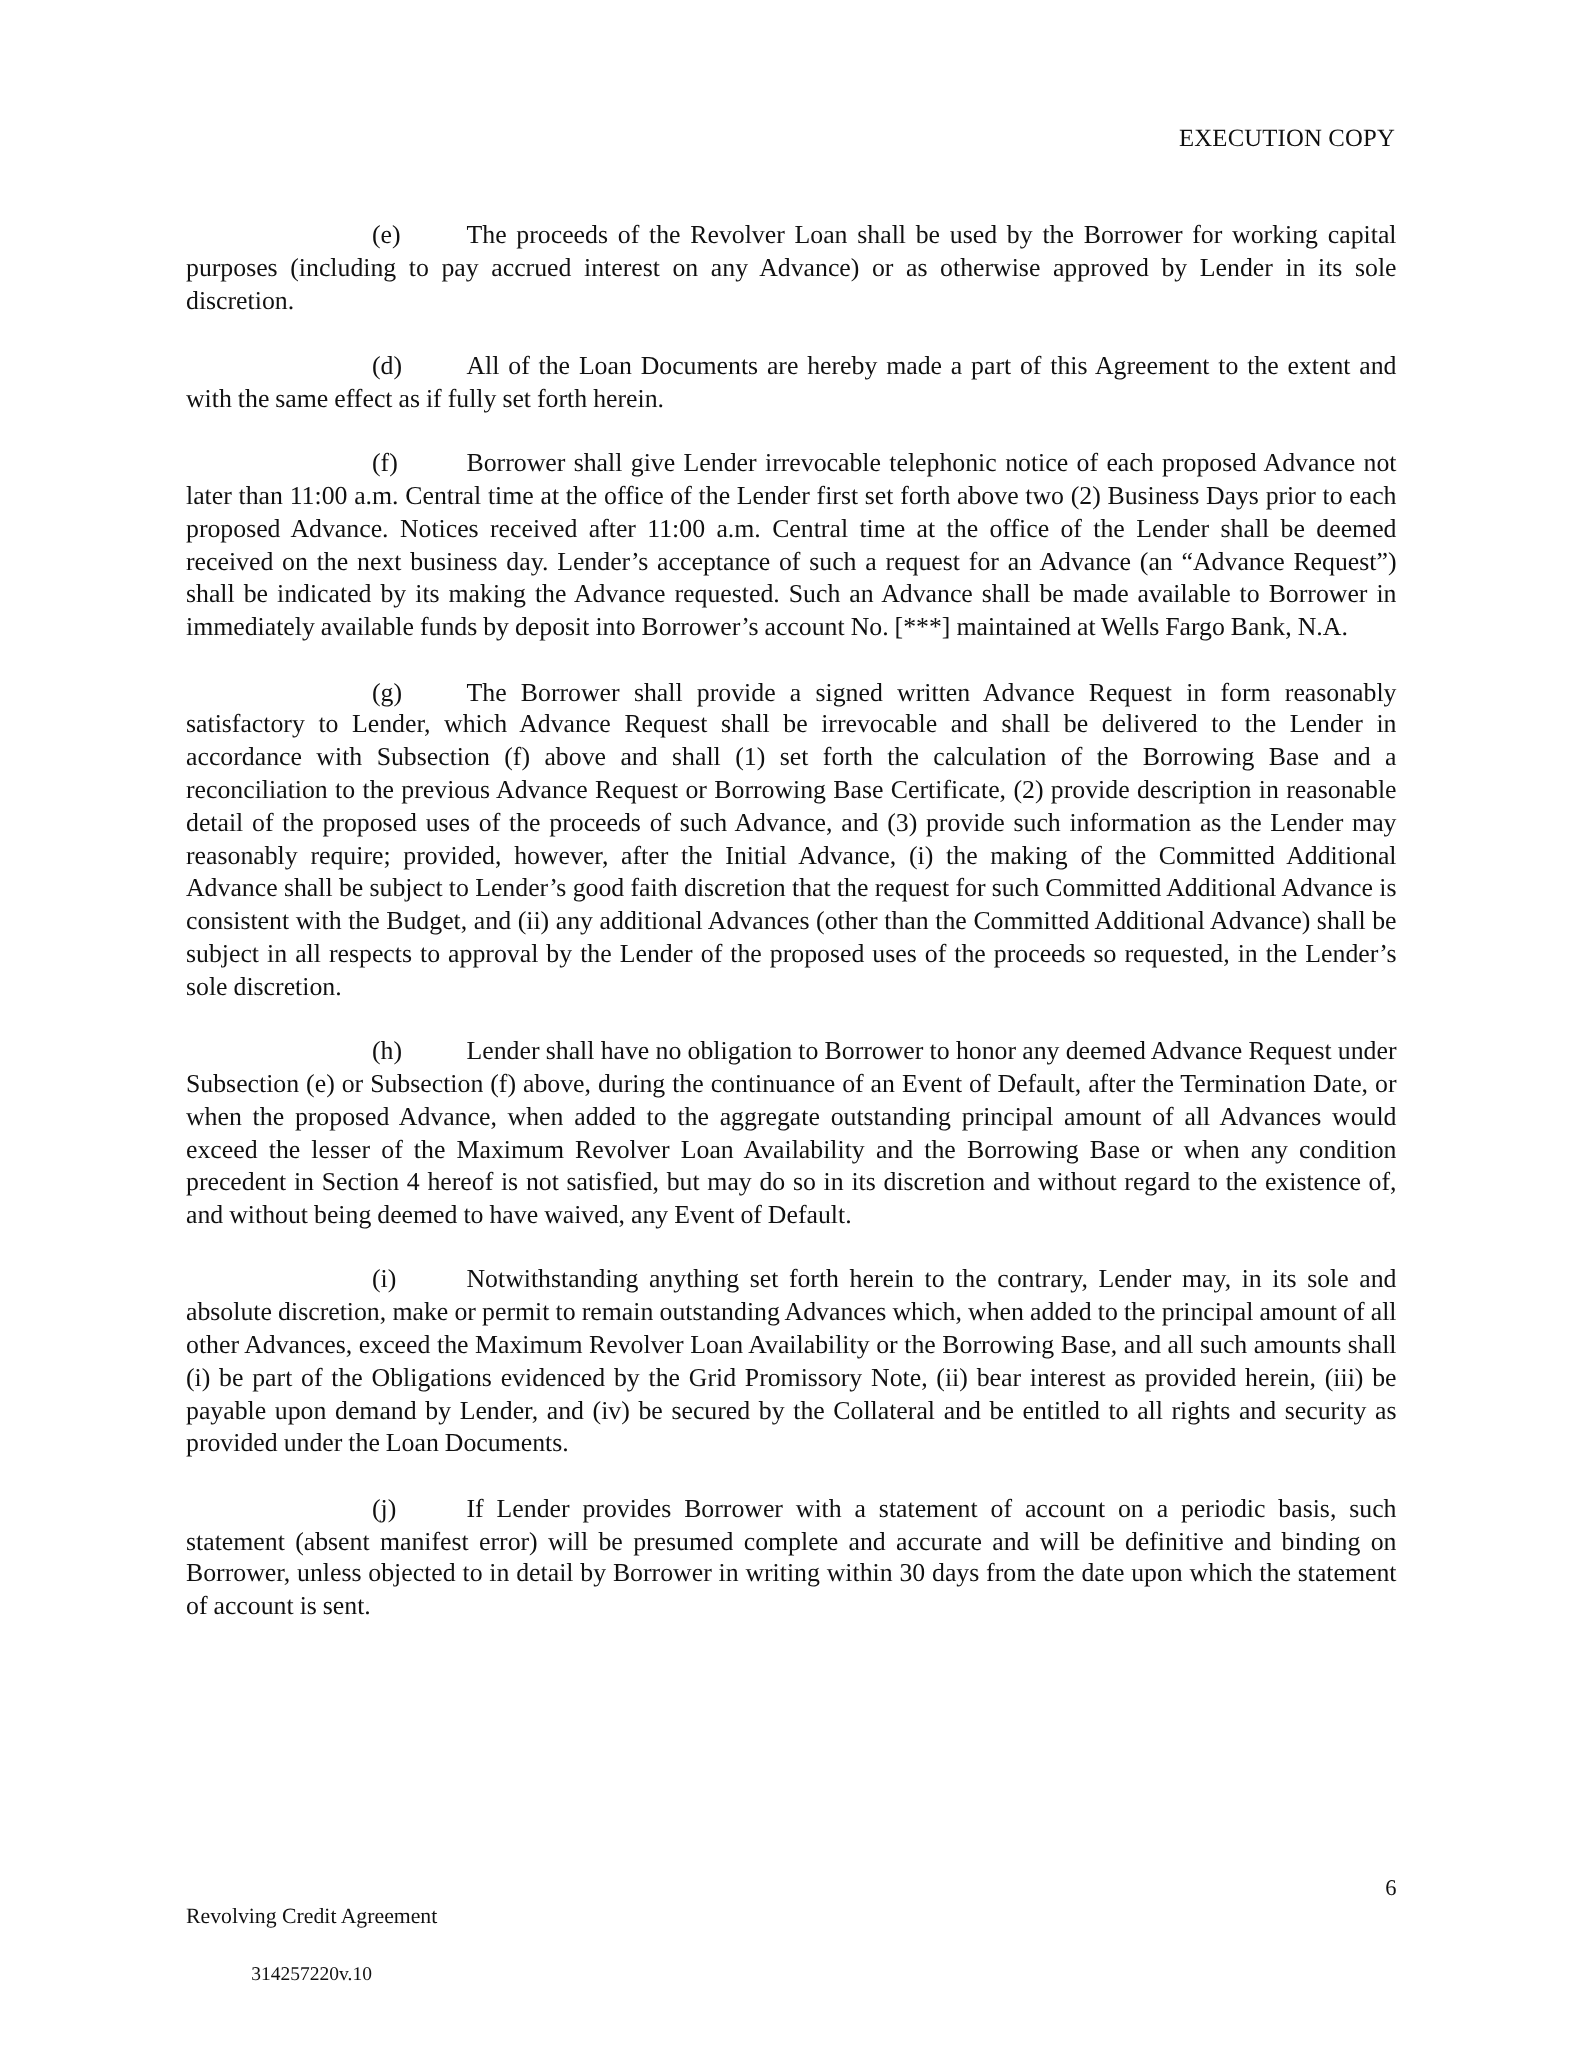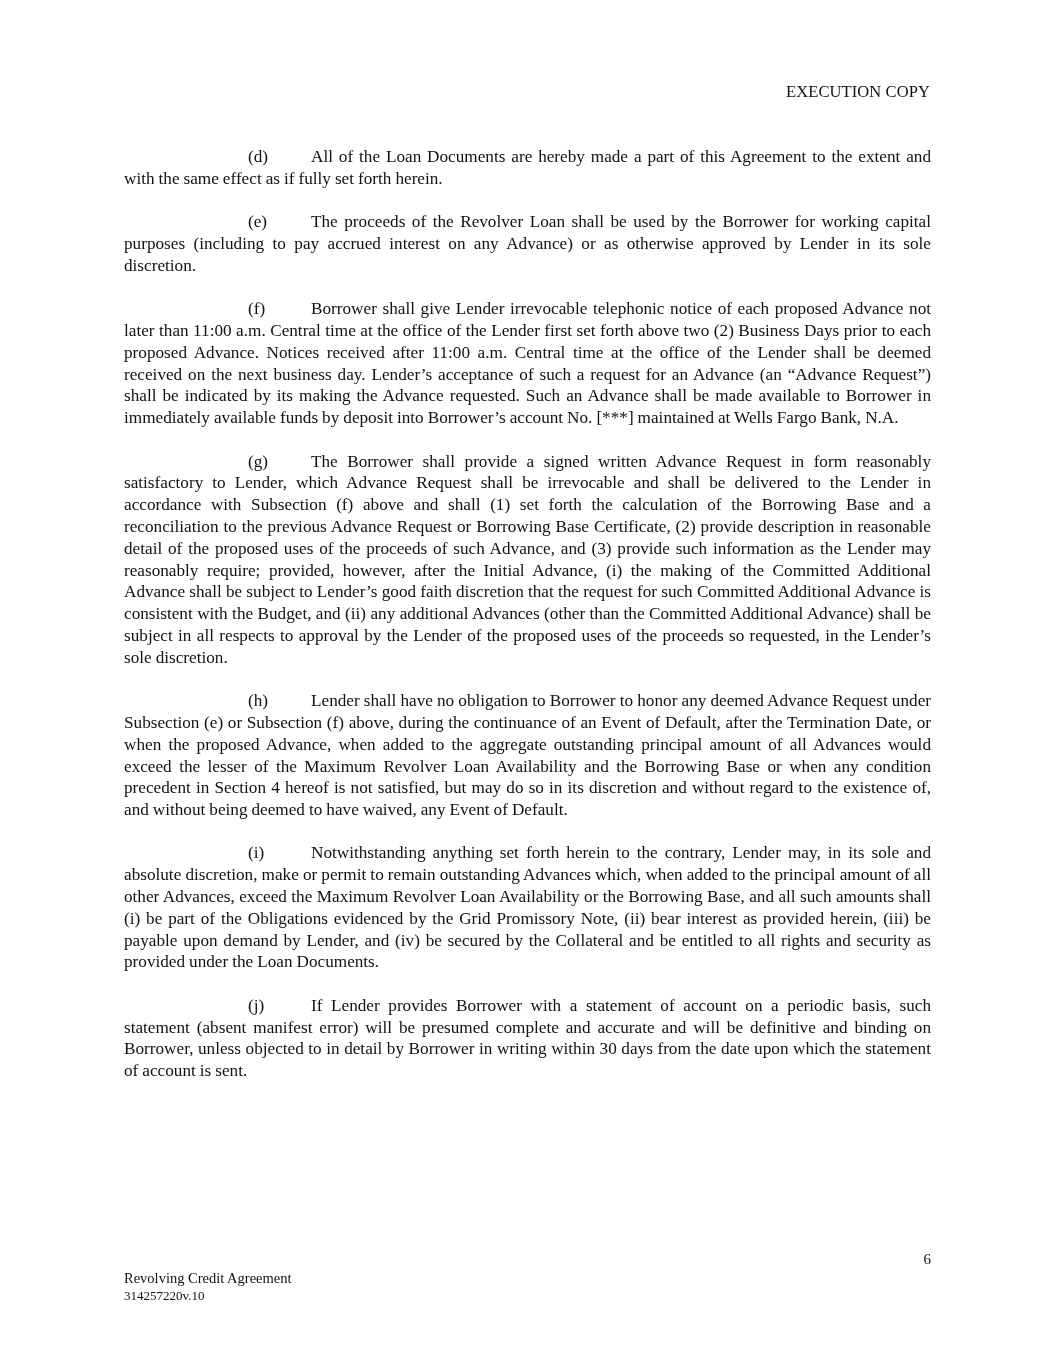--- a/index.html
+++ b/index.html
@@ -57,37 +57,39 @@
       top: 1251px;
       right: 124px;
       font-size: 15px;
     }
     .footer {
       position: absolute;
       left: 124px;
       top: 1270px;
       font-size: 14.5px;
       line-height: 17px;
+      text-align: center;
     }
     .footer .docid {
       font-size: 13px;
+      margin-top: 20px;
     }
   </style>
 </head>
 <body>
 
 <div class="page">
 
   <div class="header-label">EXECUTION COPY</div>
 
   <div class="body-text">
 
+    <p class="para"><span class="label">(e)</span><span>The proceeds of the Revolver Loan shall be used by the Borrower for working capital purposes (including to pay accrued interest on any Advance) or as otherwise approved by Lender in its sole discretion.</span></p>
+
     <p class="para"><span class="label">(d)</span><span>All of the Loan Documents are hereby made a part of this Agreement to the extent and with the same effect as if fully set forth herein.</span></p>
-
-    <p class="para"><span class="label">(e)</span><span>The proceeds of the Revolver Loan shall be used by the Borrower for working capital purposes (including to pay accrued interest on any Advance) or as otherwise approved by Lender in its sole discretion.</span></p>
 
     <p class="para"><span class="label">(f)</span><span>Borrower shall give Lender irrevocable telephonic notice of each proposed Advance not later than 11:00 a.m. Central time at the office of the Lender first set forth above two (2) Business Days prior to each proposed Advance.  Notices received after 11:00 a.m. Central time at the office of the Lender shall be deemed received on the next business day.  Lender’s acceptance of such a request for an Advance (an “</span><strong>Advance Request</strong><span>”) shall be indicated by its making the Advance requested.  Such an Advance shall be made available to Borrower in immediately available funds by deposit into Borrower’s account No. [***] maintained at Wells Fargo Bank, N.A.</span></p>
 
     <p class="para"><span class="label">(g)</span><span>The Borrower shall provide a signed written Advance Request in form reasonably satisfactory to Lender, which Advance Request shall be irrevocable and shall be delivered to the Lender in accordance with Subsection (f) above and shall (1) set forth the calculation of the Borrowing Base and a reconciliation to the previous Advance Request or Borrowing Base Certificate, (2) provide description in reasonable detail of the proposed uses of the proceeds of such Advance, and (3) provide such information as the Lender may reasonably require; provided, however, after the Initial Advance, (i) the making of the Committed Additional Advance shall be subject to Lender’s good faith discretion that the request for such Committed Additional Advance is consistent with the Budget, and (ii) any additional Advances (other than the Committed Additional Advance) shall be subject in all respects to approval by the Lender of the proposed uses of the proceeds so requested, in the Lender’s sole discretion.</span></p>
 
     <p class="para"><span class="label">(h)</span><span>Lender shall have no obligation to Borrower to honor any deemed Advance Request under Subsection (e) or Subsection (f) above, during the continuance of an Event of Default, after the Termination Date, or when the proposed Advance, when added to the aggregate outstanding principal amount of all Advances would exceed the lesser of the Maximum Revolver Loan Availability and the Borrowing Base or when any condition precedent in Section 4 hereof is not satisfied, but may do so in its discretion and without regard to the existence of, and without being deemed to have waived, any Event of Default.</span></p>
 
     <p class="para"><span class="label">(i)</span><span>Notwithstanding anything set forth herein to the contrary, Lender may, in its sole and absolute discretion, make or permit to remain outstanding Advances which, when added to the principal amount of all other Advances, exceed the Maximum Revolver Loan Availability or the Borrowing Base, and all such amounts shall (i) be part of the Obligations evidenced by the Grid Promissory Note, (ii) bear interest as provided herein, (iii) be payable upon demand by Lender, and (iv) be secured by the Collateral and be entitled to all rights and security as provided under the Loan Documents.</span></p>
 
     <p class="para"><span class="label">(j)</span><span>If Lender provides Borrower with a statement of account on a periodic basis, such statement (absent manifest error) will be presumed complete and accurate and will be definitive and binding on Borrower, unless objected to in detail by Borrower in writing within 30 days from the date upon which the statement of account is sent.</span></p>

